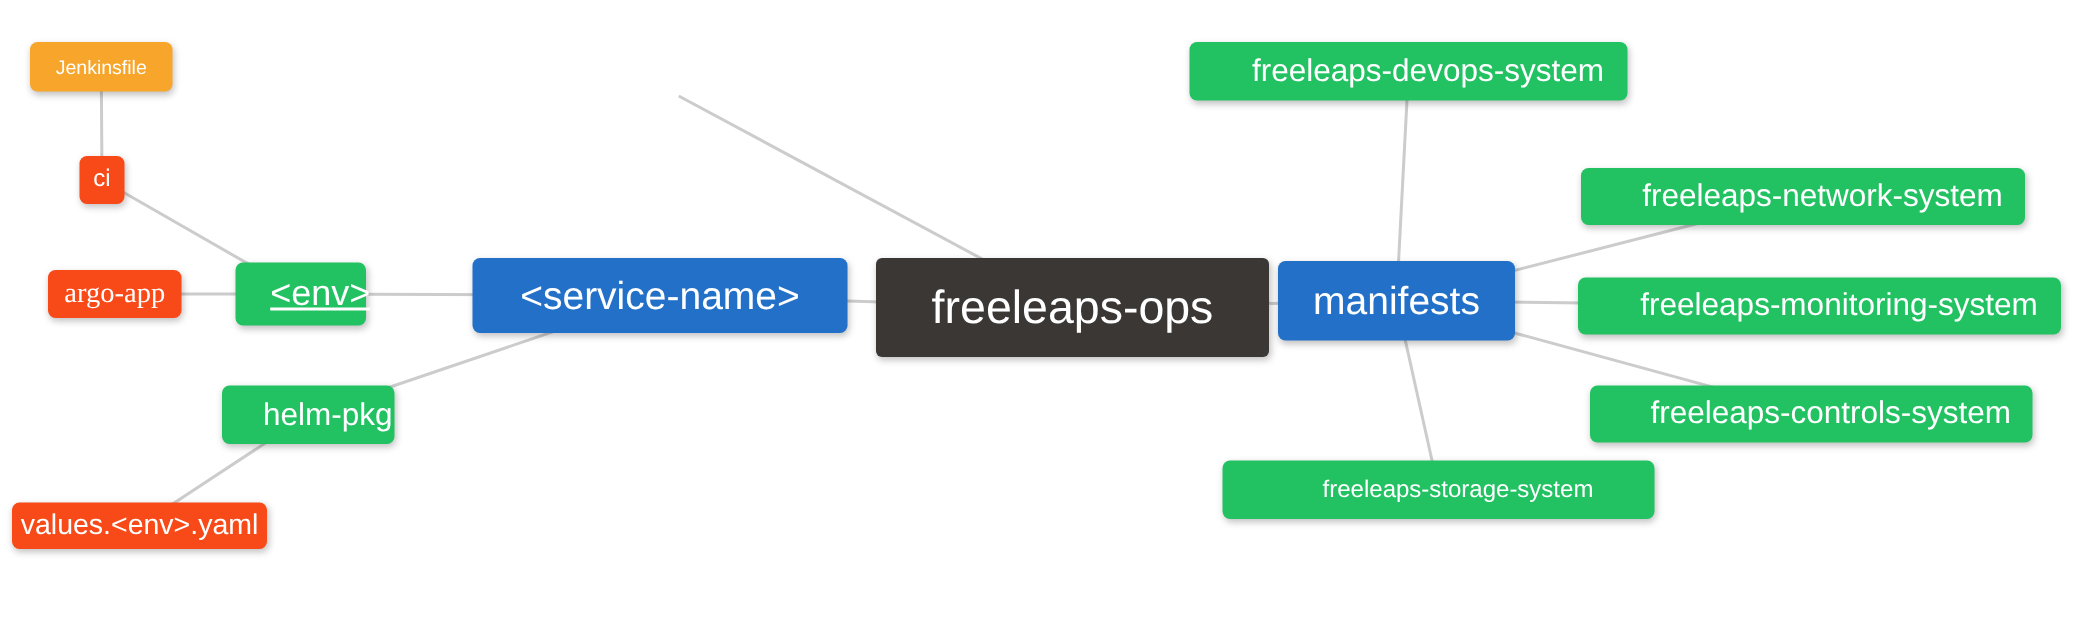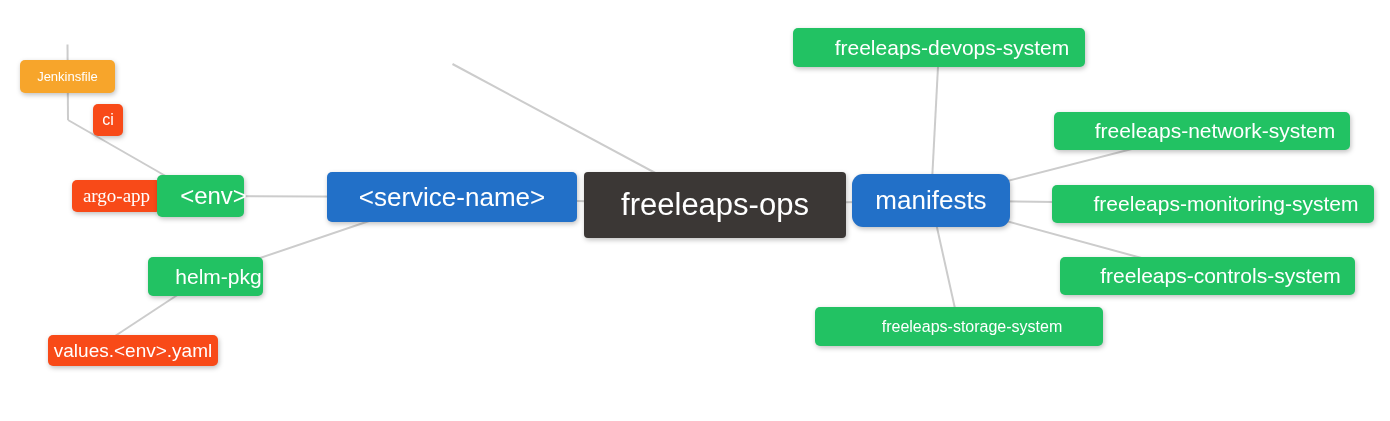--- a/index.html
+++ b/index.html
@@ -36,22 +36,22 @@
     color: var(--text-white, #ffffff);
     border-radius: 5px;
     box-shadow: 1px 2px 5px rgba(0,0,0,0.25);
     white-space: nowrap;
     cursor: default;
     box-sizing: border-box;
     padding: 0 6px;
   }
   .node.blue   { background: var(--node-blue, #2270c8); }
   .node.green  { background: var(--node-green, #22c263); padding-left: 32px; }
-  .node.orange { background: var(--node-orange, #f7a52b); margin-top: 32px; }
-  .node.red    { background: var(--node-red, #f84a18); margin-left: 40px; }
+  .node.orange { background: var(--node-orange, #f7a52b); }
+  .node.red    { background: var(--node-red, #f84a18); }
   .node.dark   { background: var(--node-dark, #3b3735); border-radius: 4px; }
 </style>
 </head>
 <body>
 
 <div id="canvas">
 
   <svg id="edge-layer" viewBox="0 0 1390 421" xmlns="http://www.w3.org/2000/svg">
       <line x1="67.5" y1="44.5" x2="68" y2="120"></line>
       <line x1="68" y1="120" x2="200.5" y2="196"></line>
@@ -68,28 +68,28 @@
       <line x1="931" y1="200.5" x2="1207.5" y2="276"></line>
       <line x1="931" y1="200.5" x2="959" y2="326.5"></line>
     </svg>
 
   <div class="node orange" style="left:20px;   top:28px;  width:95px;  height:33px; font-size:13px;">Jenkinsfile</div>
 
   <div class="node red" style="left:53px;   top:104px; width:30px;  height:32px; font-size:16px;">ci</div>
 
   <div class="node red" style="left:32px;   top:180px; width:89px;  height:32px; font-size:19px;font-family:Liberation Serif, serif;">argo-app</div>
 
-  <div class="node green" style="left:157px;  top:175px; width:87px;  height:42px; font-size:24px;">&lt;env&gt;</div>
+  <div class="node green" style="left:157px;  top:175px; width:87px;  height:42px; font-size:24px;text-decoration:underline;">&lt;env&gt;</div>
 
 
-  <div class="node blue" style="left:327px;  top:172px; width:250px; height:50px; font-size:26px;">&lt;service-name&gt;</div>
+  <div class="node blue" style="left:315px;  top:172px; width:250px; height:50px; font-size:26px;">&lt;service-name&gt;</div>
 
   <div class="node dark" style="left:584px;  top:172px; width:262px; height:66px; font-size:31px;">freeleaps-ops</div>
 
-  <div class="node blue" style="left:852px;  top:174px; width:158px; height:53px; font-size:26px;border-radius:11px;">manifests</div>
+  <div class="node blue" style="left:852px;  top:174px; width:158px; height:53px; font-size:26px;">manifests</div>
 
   <div class="node green" style="left:148px;  top:257px; width:115px; height:39px; font-size:21px;">helm-pkg</div>
 
   <div class="node red" style="left:8px;    top:335px; width:170px; height:31px; font-size:19px;">values.&lt;env&gt;.yaml</div>
 
   <div class="node green" style="left:793px;  top:28px;  width:292px; height:39px; font-size:21px;">freeleaps-devops-system</div>
 
   <div class="node green" style="left:1054px; top:112px; width:296px; height:38px; font-size:21px;">freeleaps-network-system</div>
 
   <div class="node green" style="left:1052px; top:185px; width:322px; height:38px; font-size:21px;">freeleaps-monitoring-system</div>

